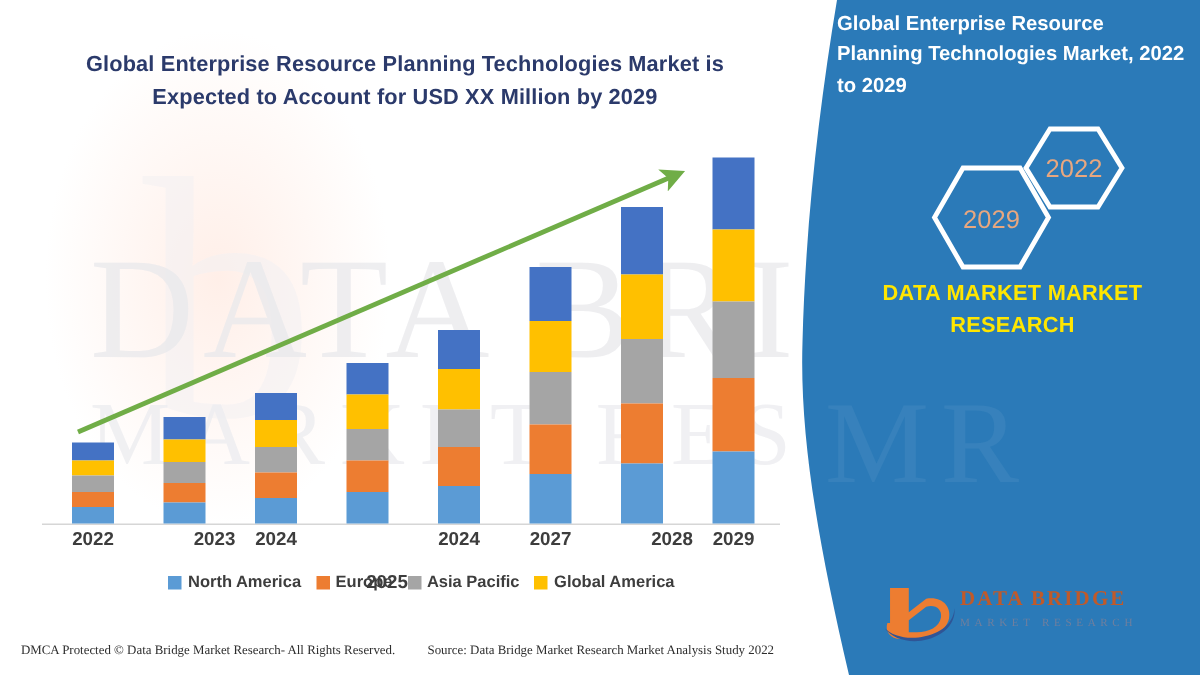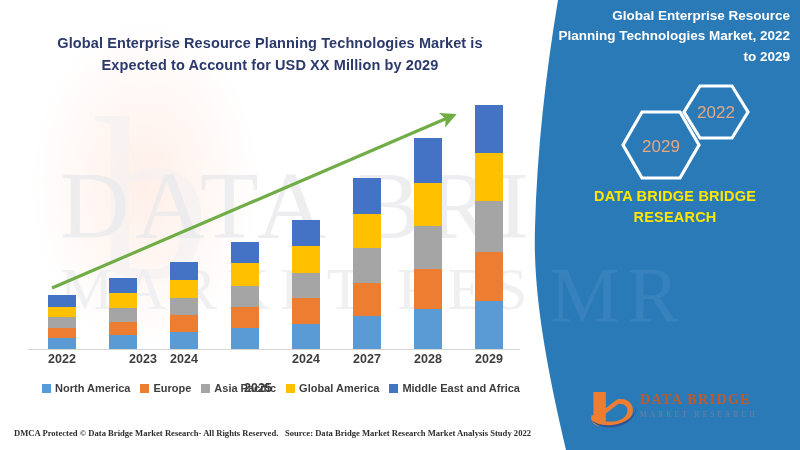--- a/index.html
+++ b/index.html
@@ -81,33 +81,33 @@
     display:flex;align-items:center;justify-content:center;gap:10px;
   }
   .leg-item{display:flex;align-items:center;gap:4px;}
   .leg-sw{width:9px;height:9px;display:inline-block;}
   .leg-tx{font-size:11px;font-weight:bold;color:#3d3d3d;white-space:nowrap;}
 
   
   .footer{
     position:absolute;left:0;top:424px;width:560px;height:22px;
     font-family:"Liberation Serif", serif;
-    font-size:8.6px;color:#2d2d2d;font-weight:bold;
+    font-size:8.6px;color:#2d2d2d;
   }
   .foot-l{position:absolute;left:14px;top:4px;white-space:nowrap;}
   .foot-r{position:absolute;left:285px;top:4px;white-space:nowrap;}
 
   
   .panel{
     position:absolute;left:0;top:0;width:800px;height:450px;pointer-events:none;
   }
   .panel-content{position:absolute;left:560px;top:0;width:240px;height:450px;}
   .panel-title{
     position:absolute;left:-2px;top:6px;width:232px;
-    text-align:right;color:#ffffff;
+    text-align:left;color:#ffffff;
     font-size:13.5px;line-height:1.5;font-weight:600;
   }
   .hexwrap{position:absolute;left:20px;top:78px;width:200px;height:110px;}
   .brand{
     position:absolute;left:0;top:186px;width:230px;
     text-align:center;color:#ffe600;
     font-size:14.5px;line-height:1.45;font-weight:600;letter-spacing:.2px;
   }
   .panel-wm{
     position:absolute;left:-20px;top:100px;
@@ -208,21 +208,21 @@
       </div>
   </div>
 
   <div class="xlabels" id="xlabels">
       <div class="xlab" style="left: 14px;">2022</div>
       <div class="xlab" style="left: 75px; margin-left: 20px;">2023</div>
       <div class="xlab" style="left: 136px;">2024</div>
       <div class="xlab" style="left: 210px; margin-top: 29px;">2025</div>
       <div class="xlab" style="left: 258px;">2024</div>
       <div class="xlab" style="left: 319px;">2027</div>
-      <div class="xlab" style="left: 380px; text-align: center;">2028</div>
+      <div class="xlab" style="left: 400px; text-align: center;">2028</div>
       <div class="xlab" style="left: 441px;">2029</div>
     </div>
 
   <svg class="arrow-svg" id="arrow-svg" viewBox="0 0 540 400">
       <defs>
         <marker id="ah" markerWidth="5" markerHeight="5" refX="3.4" refY="2.5" orient="auto">
           <path d="M0,0 L5,2.5 L0,5 L1.2,2.5 Z" fill="#70ad47"></path>
         </marker>
       </defs>
       <line x1="52" y1="288" x2="452" y2="116" stroke="#70ad47" stroke-width="3.2" marker-end="url(#ah)"></line>
@@ -238,24 +238,20 @@
         <span class="leg-tx">Europe</span>
       </div>
       <div class="leg-item">
         <span class="leg-sw" style="background: rgb(165, 165, 165);"></span>
         <span class="leg-tx">Asia Pacific</span>
       </div>
       <div class="leg-item">
         <span class="leg-sw" style="background: rgb(255, 192, 0);"></span>
         <span class="leg-tx">Global America</span>
       </div>
-      <div class="leg-item">
-        <span class="leg-sw" style="background: rgb(68, 114, 196);"></span>
-        <span class="leg-tx">Middle East and Africa</span>
-      </div>
     </div>
 
   <div class="footer">
     <div class="foot-l">DMCA Protected © Data Bridge Market Research- All Rights Reserved.</div>
     <div class="foot-r">Source: Data Bridge Market Research Market Analysis Study 2022</div>
   </div>
 
   <svg class="panel" viewBox="0 0 800 450">
     <path id="panel-path" d="M 558 0 L 800 0 L 800 450 L 566 450 C 545 360 533 290 535 228 C 537 150 546 72 558 0 Z" fill="#2b7ab8"></path>
   </svg>
@@ -270,21 +266,21 @@
 
         <polygon points="120,8 152,8 168,34 152,60 120,60 104,34" fill="none" stroke="#ffffff" stroke-width="3.2"></polygon>
 
         <polygon points="62,34 100,34 119,67 100,100 62,100 43,67" fill="none" stroke="#ffffff" stroke-width="3.2"></polygon>
         <text id="hex2022" x="136" y="40" text-anchor="middle" font-family="Liberation Sans, sans-serif" font-size="17" fill="#e8a77f">2022</text>
         <text id="hex2029" x="81" y="74" text-anchor="middle" font-family="Liberation Sans, sans-serif" font-size="17" fill="#e8a77f">2029</text>
       </svg>
     </div>
 
     <div class="brand">
-      <span>DATA BRIDGE BRIDGE</span><br>
+      <span>DATA MARKET MARKET</span><br>
       <span>RESEARCH</span>
     </div>
   </div>
 
   <div class="logo">
     <svg viewBox="0 0 56 46" width="50" height="42">
       <path d="M6 4 L20 4 L20 22 L33 12 C45 10 52 18 50 27 C48 36 38 42 26 42 L14 42 C6 42 2 36 4 30 L10 30 C9 34 12 37 17 37 L26 37 C35 37 43 33 44 26 C45 20 40 16 33 18 L20 28 L20 37 L6 37 Z" fill="#ed7d31"></path>
       <path d="M2 34 C10 45 30 47 44 38 C52 33 55 25 54 19 C54 28 46 37 32 40 C20 43 8 40 2 34 Z" fill="#2f5596"></path>
     </svg>
     <div class="logo-text">

